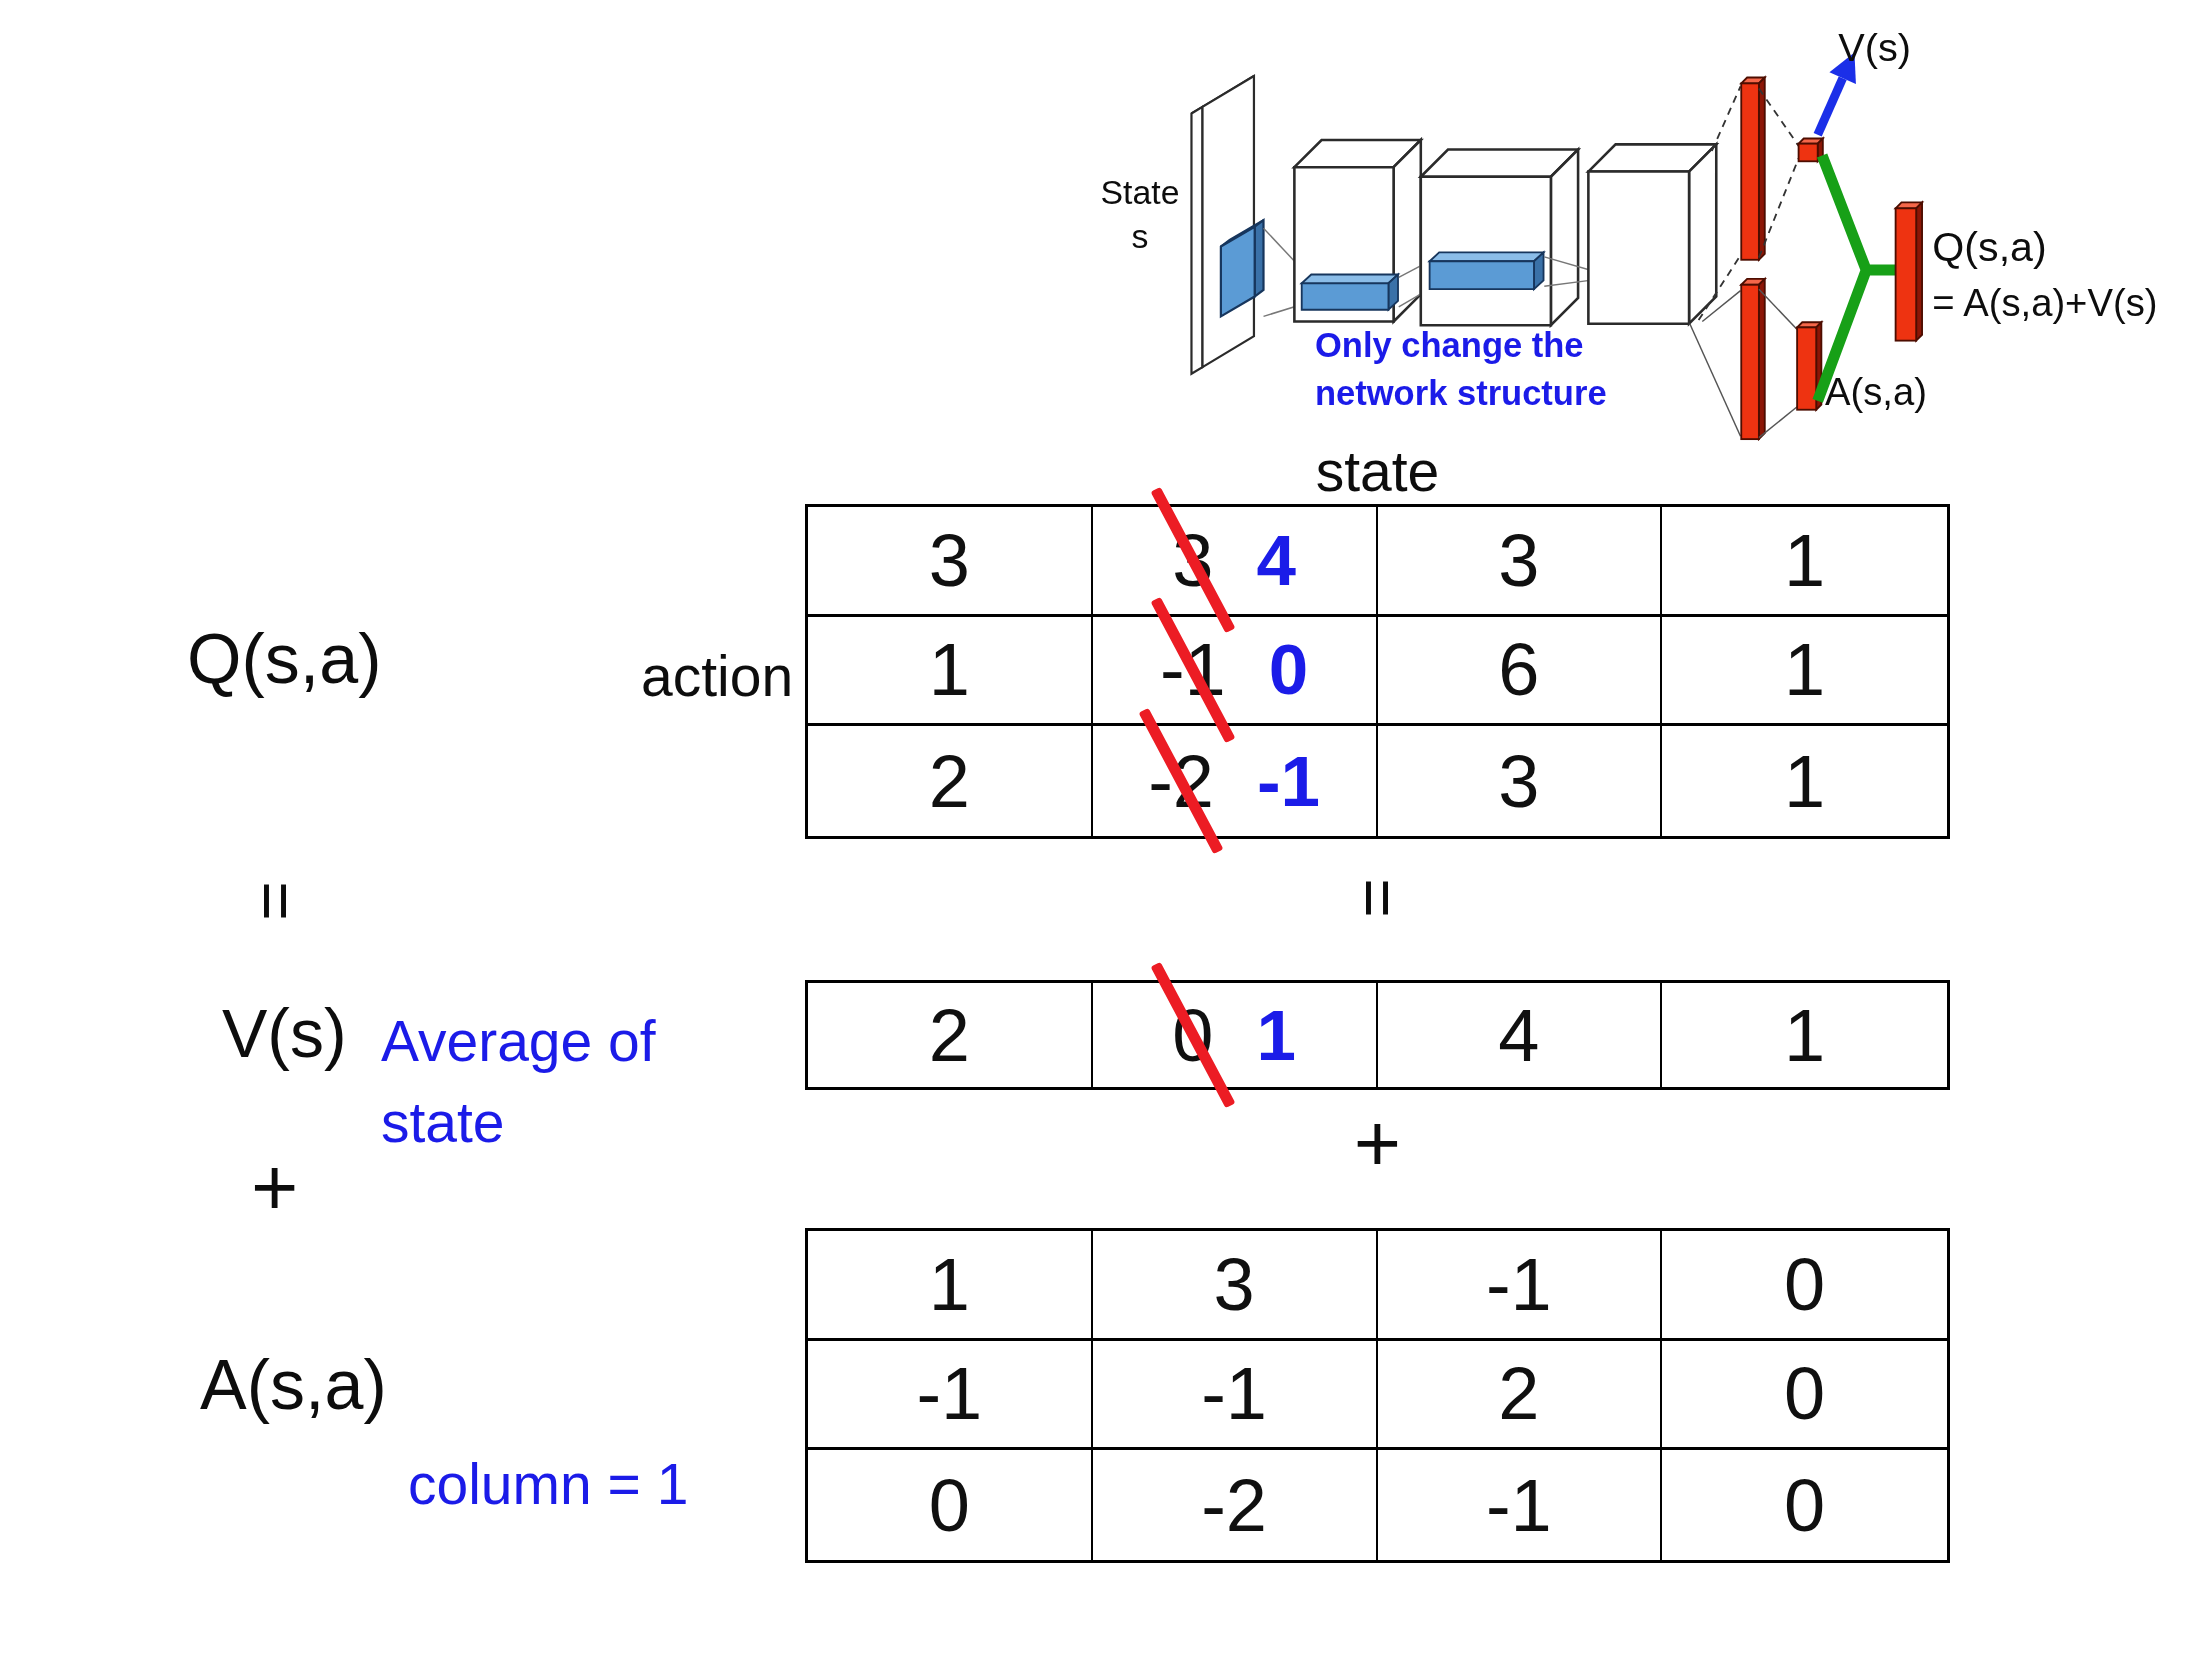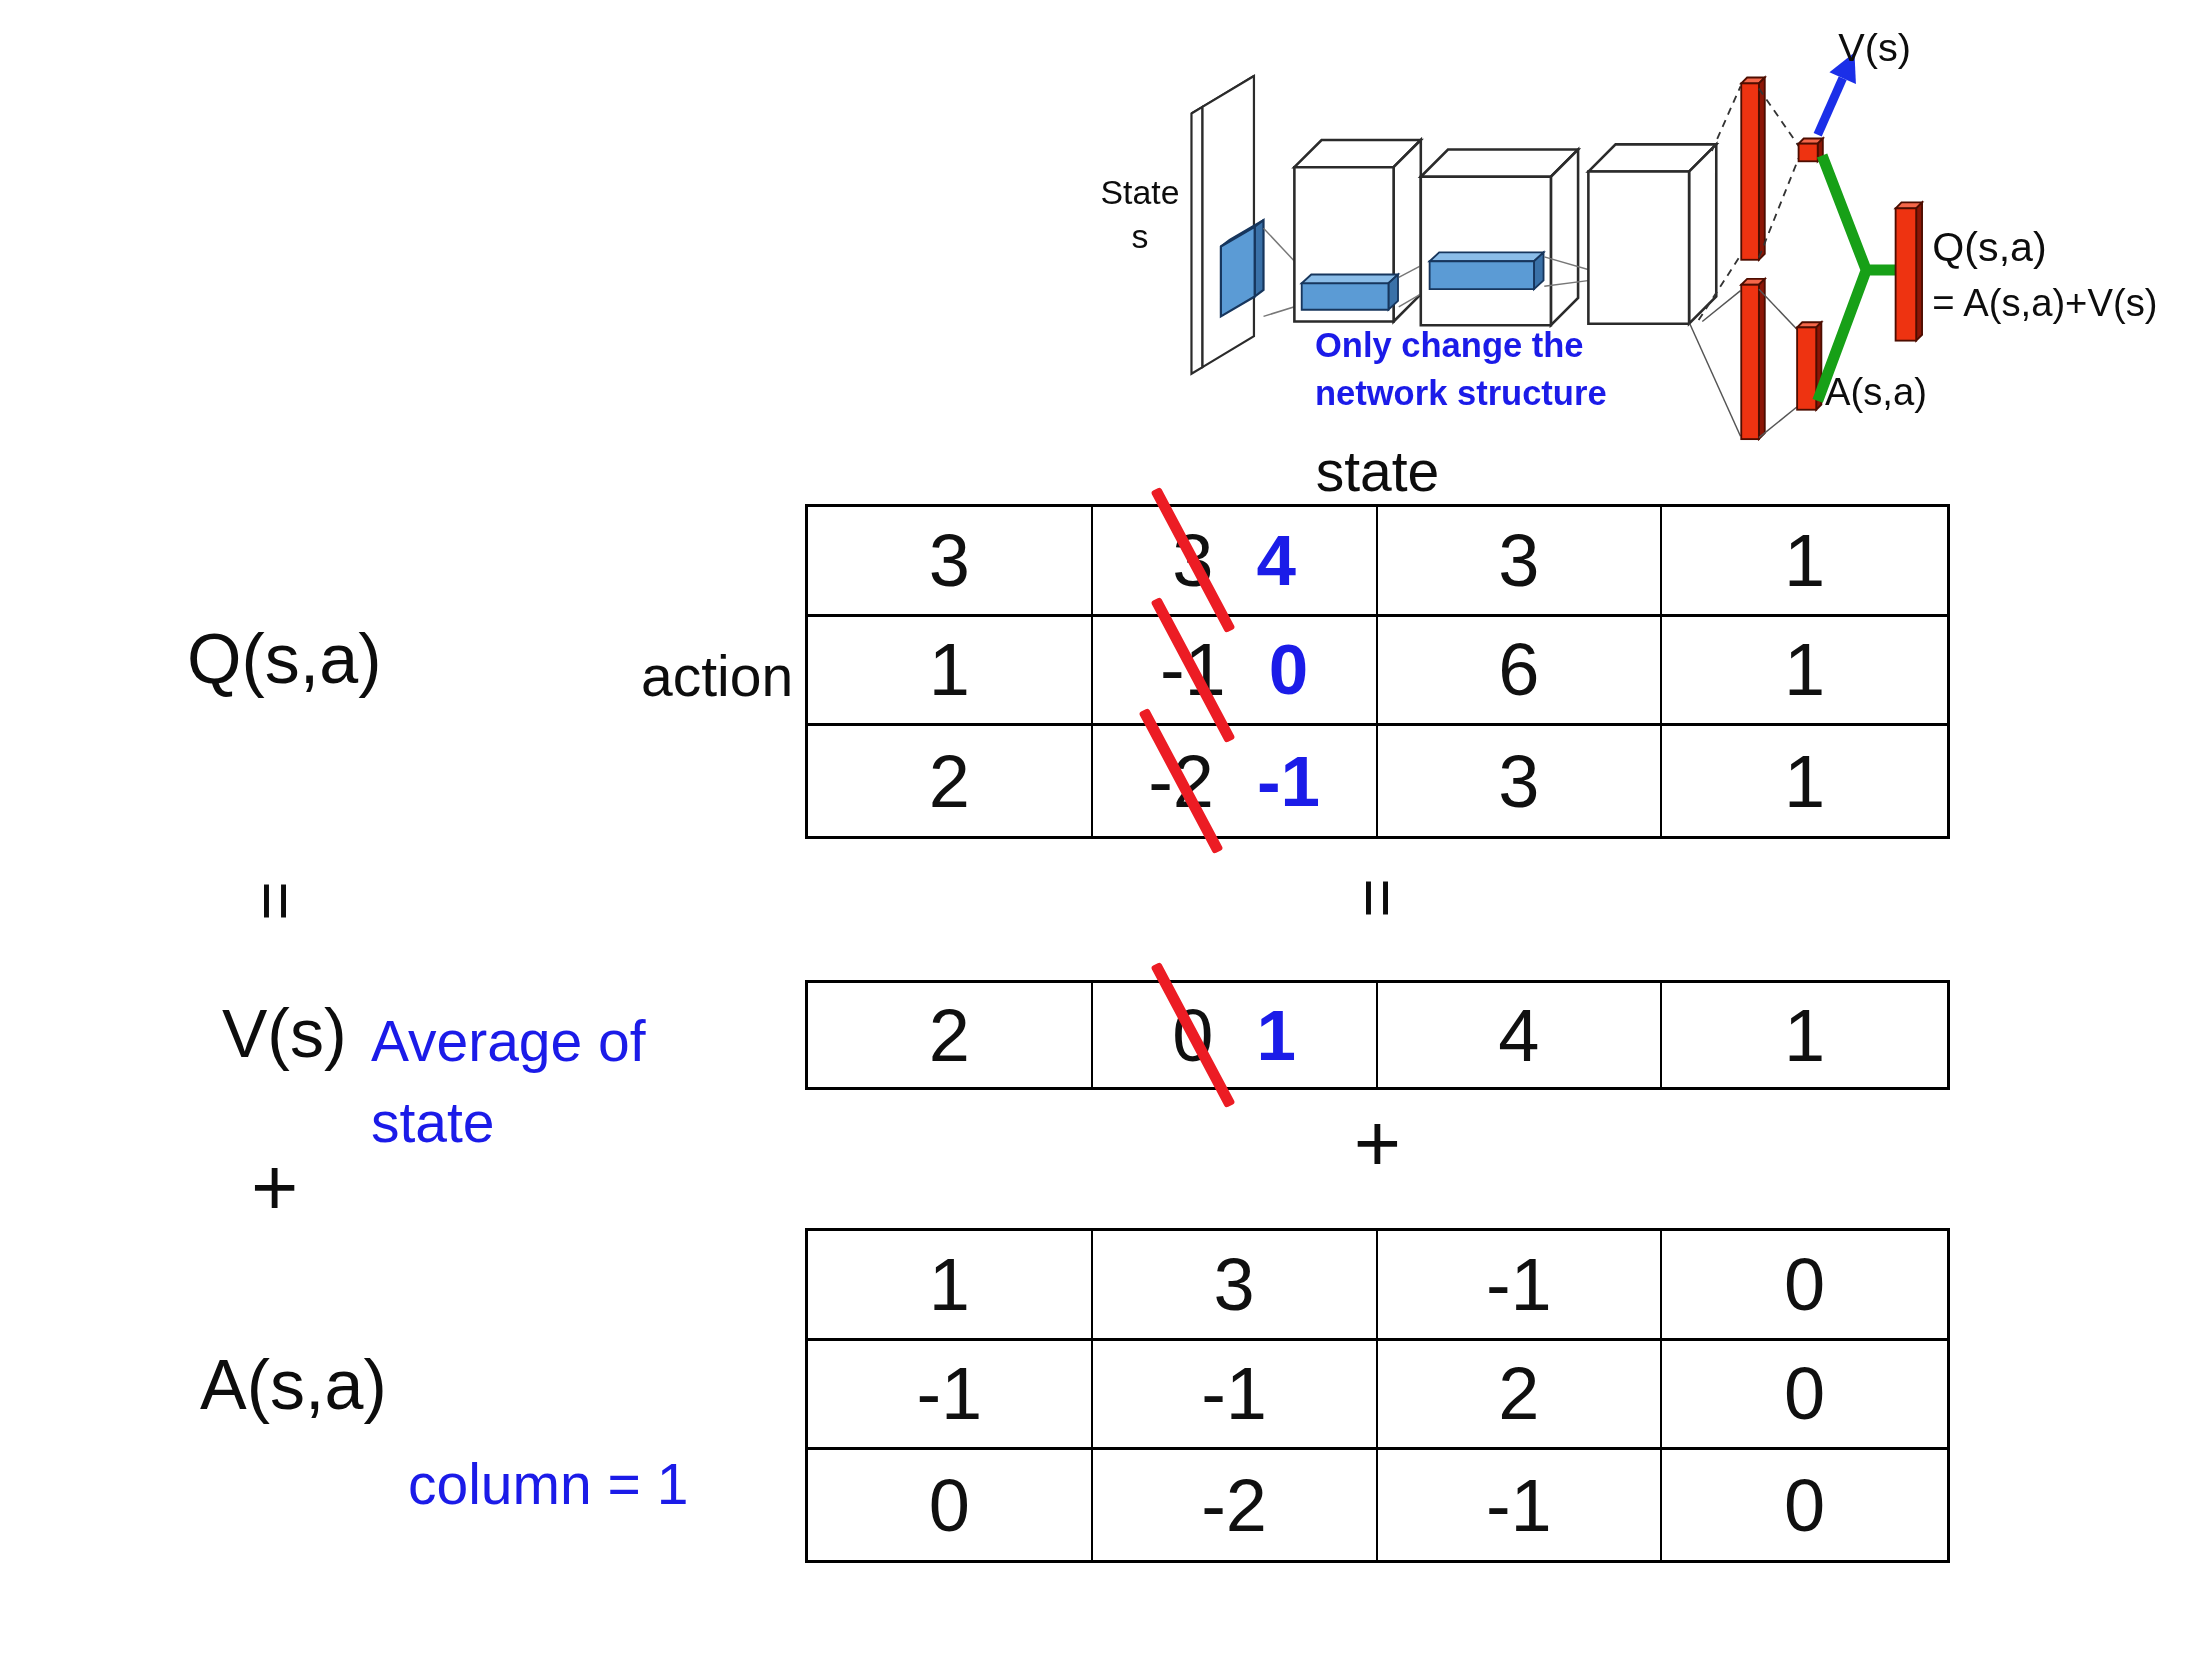--- a/index.html
+++ b/index.html
@@ -45,21 +45,21 @@
   .v-lbl{left:222px;top:994px;font-size:68px;}
   .a-lbl{left:200px;top:1345px;}
   .eq{position:absolute;font-size:68px;color:#0d0d0d;}
   .rot{display:inline-block;transform:rotate(90deg);}
   .eq-left{left:256px;top:862px;}
   .eq-mid{left:805px;width:1145px;top:859px;text-align:center;}
   .plus{position:absolute;font-size:81px;color:#0d0d0d;}
   .plus-left{left:251px;top:1141px;}
   .plus-mid{left:805px;width:1145px;top:1097px;text-align:center;}
   .note{position:absolute;color:#1b1be8;font-size:57px;line-height:1.42;}
-  .avg-note{left:371px;top:1001px;}
+  .avg-note{left:381px;top:1001px;}
   .sum-note{left:408px;top:1444px;}
 </style>
 </head>
 <body>
 
 <div class="stage">
 
 
   <svg class="net" viewBox="0 0 1530 600">
 

